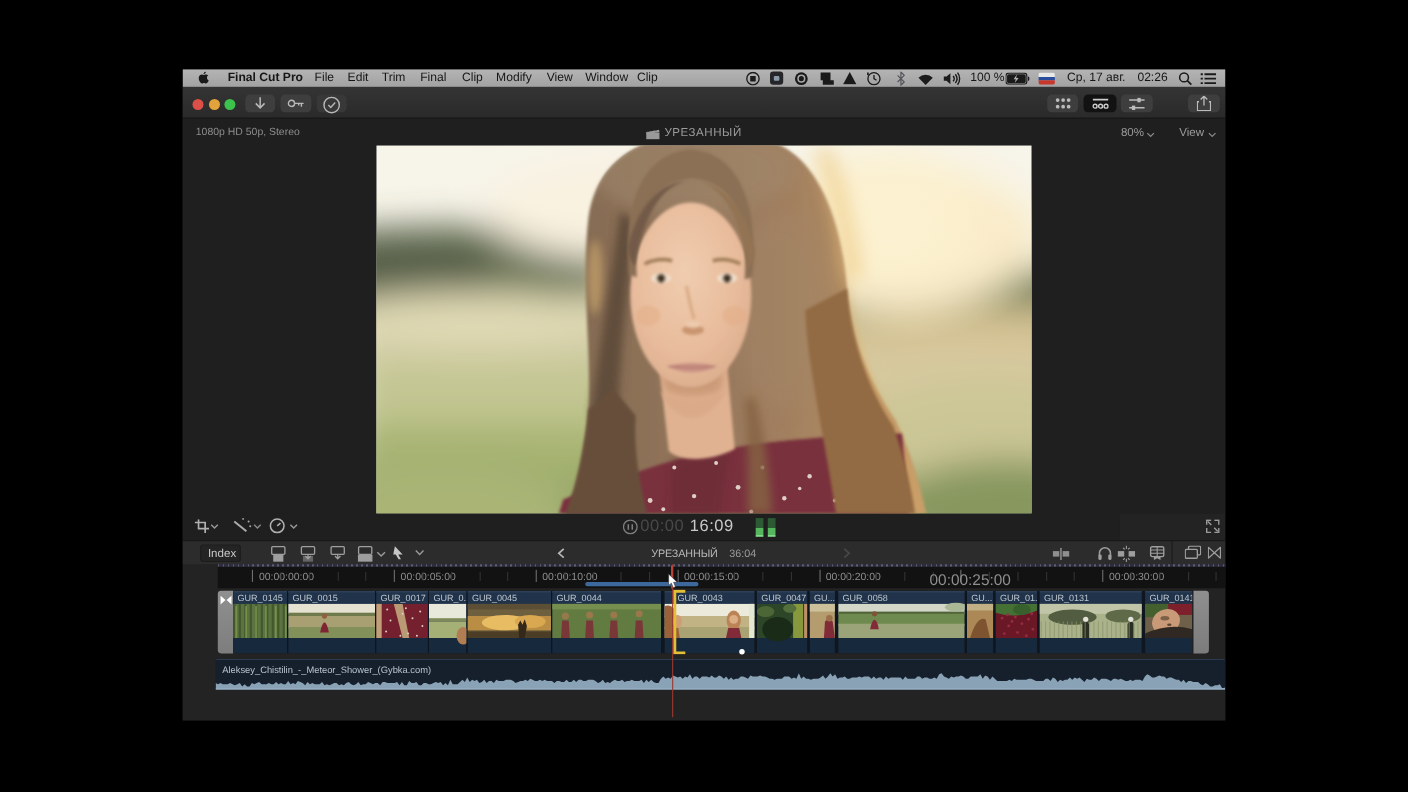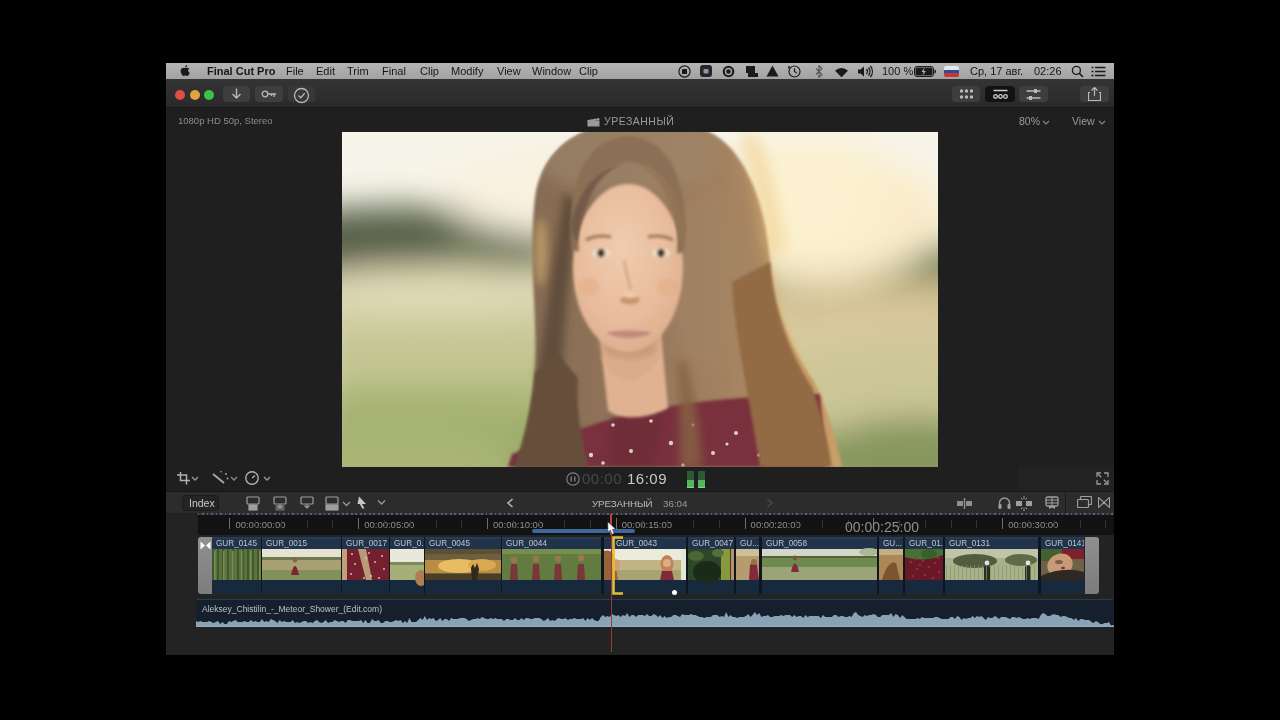--- a/index.html
+++ b/index.html
@@ -722,21 +722,21 @@
           <ellipse cx="848" cy="28" rx="13" ry="11" fill="#c89a78" transform="rotate(-25 848 28)"></ellipse>
           <path d="M829,43 l43,0 l0,-8 q-21.5,-6 -43,4 Z" fill="#302822"></path>
           <ellipse cx="847" cy="25" rx="4" ry="2" fill="#7e6048"></ellipse>
           <ellipse cx="851" cy="31" rx="2" ry="1.2" fill="#5e4434"></ellipse>
           <text x="833" y="9" font-family="Liberation Sans, sans-serif" font-size="8.2" fill="#bfc8d1">GUR_0141</text>
         </g>
       </svg>
     <div class="abs" style="left:919px;top:2px;width:14px;height:57px;background:linear-gradient(#8f8f8f,#7c7c7c);border-radius:0 3px 3px 0"></div>
 
     <div class="abs" style="left:30px;top:64px;width:918px;height:28px;background:#15202c;border-top:1px solid #2a3c50;border-radius:2px"></div>
-    <span class="txt" style="left:36px;top:69px;font-size:8.5px;color:#b7c3cf">Aleksey_Chistilin_-_Meteor_Shower_(Edit.com)</span>
+    <span class="txt" style="left:36px;top:69px;font-size:8.5px;color:#b7c3cf">Aleksey_Chistilin_-_Meteor_Shower_(Gybka.com)</span>
     <svg class="abs" style="left:30px;top:76px" width="918" height="16" viewBox="0 0 918 16">
         <path d="M0,16 L0,10 L2.1999999999999886,11 L4.399999999999977,10 L6.599999999999966,11 L8.799999999999955,11 L10.999999999999943,11 L13.199999999999932,10 L15.39999999999992,11 L17.59999999999991,12 L19.799999999999898,11 L21.999999999999886,10 L24.199999999999875,13 L26.399999999999864,11 L28.599999999999852,13 L30.79999999999984,13 L32.99999999999983,10 L35.19999999999982,11 L37.39999999999981,10 L39.599999999999795,9 L41.799999999999784,11 L43.99999999999977,11 L46.19999999999976,11 L48.39999999999975,10 L50.59999999999974,11 L52.79999999999973,11 L54.999999999999716,9 L57.199999999999704,11 L59.39999999999969,10 L61.59999999999968,11 L63.79999999999967,11 L65.99999999999966,8 L68.19999999999965,11 L70.39999999999964,10 L72.59999999999962,11 L74.79999999999961,8 L76.9999999999996,9 L79.19999999999959,10 L81.39999999999958,12 L83.59999999999957,9 L85.79999999999956,11 L87.99999999999955,10 L90.19999999999953,11 L92.39999999999952,11 L94.59999999999951,11 L96.7999999999995,9 L98.99999999999949,12 L101.19999999999948,11 L103.39999999999947,12 L105.59999999999945,11 L107.79999999999944,10 L109.99999999999943,10 L112.19999999999942,12 L114.39999999999941,11 L116.5999999999994,12 L118.79999999999939,10 L120.99999999999937,9 L123.19999999999936,11 L125.39999999999935,12 L127.59999999999934,11 L129.79999999999933,9 L131.99999999999932,12 L134.1999999999993,11 L136.3999999999993,11 L138.59999999999928,9 L140.79999999999927,10 L142.99999999999926,11 L145.19999999999925,10 L147.39999999999924,10 L149.59999999999923,12 L151.79999999999922,9 L153.9999999999992,9 L156.1999999999992,10 L158.39999999999918,10 L160.59999999999917,10 L162.79999999999916,10 L164.99999999999915,9 L167.19999999999914,12 L169.39999999999912,9 L171.5999999999991,12 L173.7999999999991,12 L175.9999999999991,8 L178.19999999999908,10 L180.39999999999907,10 L182.59999999999906,9 L184.79999999999905,12 L186.99999999999903,12 L189.19999999999902,10 L191.399999999999,10 L193.599999999999,11 L195.799999999999,11 L197.99999999999898,10 L200.19999999999897,9 L202.39999999999895,10 L204.59999999999894,9 L206.79999999999893,12 L208.99999999999892,10 L211.1999999999989,12 L213.3999999999989,7 L215.5999999999989,11 L217.79999999999887,11 L219.99999999999886,11 L222.19999999999885,9 L224.39999999999884,7 L226.59999999999883,9 L228.79999999999882,5 L230.9999999999988,9 L233.1999999999988,7 L235.39999999999878,8 L237.59999999999877,7 L239.79999999999876,10 L241.99999999999875,9 L244.19999999999874,7 L246.39999999999873,10 L248.59999999999872,8 L250.7999999999987,8 L252.9999999999987,10 L255.19999999999868,7 L257.39999999999867,8 L259.59999999999866,8 L261.79999999999865,8 L263.99999999999864,7 L266.1999999999986,7 L268.3999999999986,7 L270.5999999999986,8 L272.7999999999986,10 L274.9999999999986,9 L277.19999999999857,8 L279.39999999999856,8 L281.59999999999854,7 L283.79999999999853,8 L285.9999999999985,6 L288.1999999999985,7 L290.3999999999985,8 L292.5999999999985,8 L294.7999999999985,7 L296.99999999999847,8 L299.19999999999845,7 L301.39999999999844,8 L303.59999999999843,8 L305.7999999999984,8 L307.9999999999984,10 L310.1999999999984,8 L312.3999999999984,8 L314.5999999999984,9 L316.79999999999836,9 L318.9999999999984,7 L321.19999999999845,9 L323.3999999999985,9 L325.59999999999854,7 L327.7999999999986,9 L329.99999999999864,7 L332.1999999999987,7 L334.3999999999987,8 L336.5999999999988,8 L338.7999999999988,7 L340.99999999999886,7 L343.1999999999989,7 L345.39999999999895,8 L347.599999999999,10 L349.79999999999905,9 L351.9999999999991,7 L354.19999999999914,10 L356.3999999999992,9 L358.5999999999992,10 L360.7999999999993,8 L362.9999999999993,7 L365.19999999999936,8 L367.3999999999994,8 L369.59999999999945,7 L371.7999999999995,9 L373.99999999999955,8 L376.1999999999996,8 L378.39999999999964,7 L380.5999999999997,8 L382.7999999999997,8 L384.9999999999998,8 L387.1999999999998,7 L389.39999999999986,10 L391.5999999999999,7 L393.79999999999995,9 L396.0,7 L398.20000000000005,9 L400.4000000000001,10 L402.60000000000014,10 L404.8000000000002,6 L407.0000000000002,4 L409.2000000000003,6 L411.4000000000003,5 L413.60000000000036,6 L415.8000000000004,3 L418.00000000000045,4 L420.2000000000005,5 L422.40000000000055,4 L424.6000000000006,6 L426.80000000000064,4 L429.0000000000007,5 L431.2000000000007,2 L433.4000000000008,6 L435.6000000000008,4 L437.80000000000086,4 L440.0000000000009,6 L442.20000000000095,4 L444.400000000001,4 L446.60000000000105,4 L448.8000000000011,5 L451.00000000000114,3 L453.2000000000012,5 L455.4000000000012,5 L457.6000000000013,3 L459.8000000000013,4 L462.00000000000136,6 L464.2000000000014,4 L466.40000000000146,7 L468.6000000000015,5 L470.80000000000155,7 L473.0000000000016,6 L475.20000000000164,6 L477.4000000000017,4 L479.6000000000017,4 L481.8000000000018,5 L484.0000000000018,6 L486.20000000000186,3 L488.4000000000019,4 L490.60000000000196,4 L492.800000000002,4 L495.00000000000205,3 L497.2000000000021,4 L499.40000000000214,4 L501.6000000000022,5 L503.8000000000022,6 L506.0000000000023,6 L508.2000000000023,7 L510.40000000000236,6 L512.6000000000024,6 L514.8000000000025,6 L517.0000000000025,4 L519.2000000000025,4 L521.4000000000026,4 L523.6000000000026,6 L525.8000000000027,5 L528.0000000000027,6 L530.2000000000028,1 L532.4000000000028,6 L534.6000000000029,4 L536.8000000000029,6 L539.000000000003,6 L541.200000000003,7 L543.400000000003,6 L545.6000000000031,6 L547.8000000000031,6 L550.0000000000032,5 L552.2000000000032,3 L554.4000000000033,6 L556.6000000000033,4 L558.8000000000034,1 L561.0000000000034,4 L563.2000000000035,2 L565.4000000000035,6 L567.6000000000035,5 L569.8000000000036,5 L572.0000000000036,4 L574.2000000000037,6 L576.4000000000037,6 L578.6000000000038,5 L580.8000000000038,5 L583.0000000000039,5 L585.2000000000039,4 L587.400000000004,5 L589.600000000004,4 L591.800000000004,4 L594.0000000000041,4 L596.2000000000041,6 L598.4000000000042,4 L600.6000000000042,6 L602.8000000000043,5 L605.0000000000043,5 L607.2000000000044,7 L609.4000000000044,4 L611.6000000000045,6 L613.8000000000045,5 L616.0000000000045,5 L618.2000000000046,5 L620.4000000000046,5 L622.6000000000047,5 L624.8000000000047,7 L627.0000000000048,4 L629.2000000000048,6 L631.4000000000049,6 L633.6000000000049,6 L635.800000000005,6 L638.000000000005,4 L640.200000000005,4 L642.4000000000051,6 L644.6000000000051,5 L646.8000000000052,5 L649.0000000000052,6 L651.2000000000053,6 L653.4000000000053,5 L655.6000000000054,6 L657.8000000000054,2 L660.0000000000055,1 L662.2000000000055,4 L664.4000000000055,5 L666.6000000000056,6 L668.8000000000056,4 L671.0000000000057,5 L673.2000000000057,4 L675.4000000000058,4 L677.6000000000058,3 L679.8000000000059,4 L682.0000000000059,6 L684.200000000006,6 L686.400000000006,4 L688.600000000006,4 L690.8000000000061,4 L693.0000000000061,4 L695.2000000000062,2 L697.4000000000062,6 L699.6000000000063,3 L701.8000000000063,4 L704.0000000000064,7 L706.2000000000064,4 L708.4000000000065,6 L710.6000000000065,8 L712.8000000000065,8 L715.0000000000066,8 L717.2000000000066,8 L719.4000000000067,8 L721.6000000000067,7 L723.8000000000068,8 L726.0000000000068,6 L728.2000000000069,7 L730.4000000000069,7 L732.600000000007,7 L734.800000000007,7 L737.000000000007,7 L739.2000000000071,6 L741.4000000000071,6 L743.6000000000072,7 L745.8000000000072,8 L748.0000000000073,8 L750.2000000000073,8 L752.4000000000074,8 L754.6000000000074,6 L756.8000000000075,6 L759.0000000000075,8 L761.2000000000075,5 L763.4000000000076,6 L765.6000000000076,9 L767.8000000000077,7 L770.0000000000077,8 L772.2000000000078,7 L774.4000000000078,7 L776.6000000000079,5 L778.8000000000079,7 L781.000000000008,5 L783.200000000008,6 L785.400000000008,5 L787.6000000000081,7 L789.8000000000081,9 L792.0000000000082,6 L794.2000000000082,7 L796.4000000000083,7 L798.6000000000083,5 L800.8000000000084,6 L803.0000000000084,8 L805.2000000000085,6 L807.4000000000085,6 L809.6000000000085,6 L811.8000000000086,7 L814.0000000000086,8 L816.2000000000087,6 L818.4000000000087,6 L820.6000000000088,7 L822.8000000000088,6 L825.0000000000089,7 L827.2000000000089,8 L829.400000000009,8 L831.600000000009,7 L833.800000000009,8 L836.0000000000091,7 L838.2000000000091,7 L840.4000000000092,7 L842.6000000000092,8 L844.8000000000093,4 L847.0000000000093,2 L849.2000000000094,3 L851.4000000000094,5 L853.6000000000095,5 L855.8000000000095,4 L858.0000000000095,3 L860.2000000000096,4 L862.4000000000096,4 L864.6000000000097,6 L866.8000000000097,5 L869.0000000000098,5 L871.2000000000098,6 L873.4000000000099,7 L875.6000000000099,7 L877.80000000001,9 L880.00000000001,7 L882.20000000001,10 L884.4000000000101,8 L886.6000000000101,8 L888.8000000000102,9 L891.0000000000102,9 L893.2000000000103,9 L895.4000000000103,11 L897.6000000000104,12 L899.8000000000104,10 L902.0000000000105,11 L904.2000000000105,13 L906.4000000000106,13 L908.6000000000106,12 L910.8000000000106,12 L913.0000000000107,11 L915.2000000000107,15 L917.4000000000108,14 L918,16 Z" fill="#8aa2b6"></path>
         <rect x="0" y="14.5" width="918" height="1.5" fill="#93abbf"></rect>
       </svg>
 
     <div class="abs" style="left:444.5px;top:-22px;width:1.2px;height:139px;background:#993931"></div>
       <div class="abs" style="left:444px;top:-21px;width:1.8px;height:21px;background:#bb4238"></div>
 
     <svg class="abs" style="left:445px;top:1px" width="16" height="59" viewBox="0 0 16 59">
         <path d="M12 1.5H2.5V57.5H12" fill="none" stroke="#e3bf35" stroke-width="2.6"></path>

